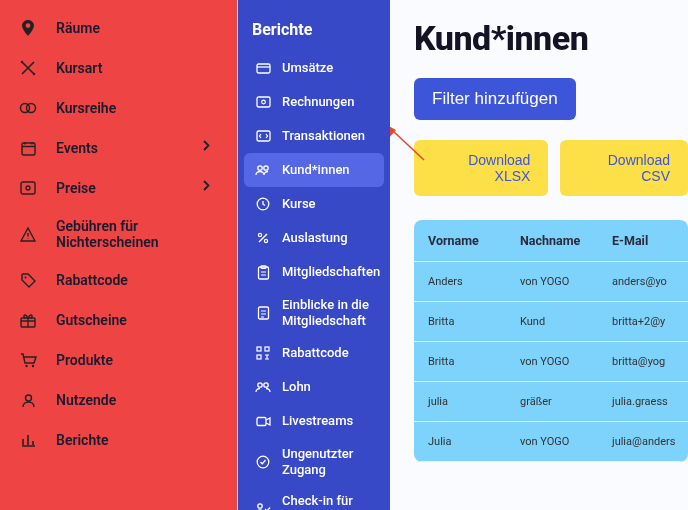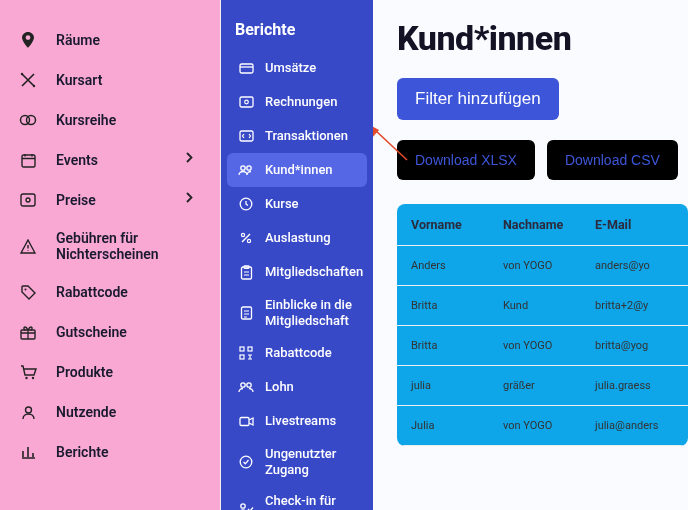--- a/index.html
+++ b/index.html
@@ -1,33 +1,33 @@
 <!DOCTYPE html>
 <html><head>
 <meta charset="utf-8">
 <style>
   * { box-sizing: border-box; margin: 0; padding: 0; }
   body { font-family: -apple-system, BlinkMacSystemFont, "Segoe UI", Roboto, sans-serif; font-size: 14px; color: #1a1a2e; width: 688px; height: 510px; overflow: hidden; display: flex; }
-  .left-nav { width: 221px; background: #f9a8d4; padding: 20px 0; border-right: 1px solid #f0f0f0; }
+  .left-nav { width: 238px; background: #ef4444; padding: 8px 0; border-right: 1px solid #f0f0f0; }
   .ln-item { display: flex; align-items: center; padding: 10px 18px; cursor: pointer; font-weight: 600; font-size: 14px; color: #1a1a2e; }
   .ln-icon { width: 20px; height: 20px; margin-right: 18px; display: flex; align-items: center; justify-content: center; color: #222; flex-shrink: 0; }
   .ln-label { flex: 1; }
   .ln-chevron { width: 16px; height: 16px; color: #222; }
   .reports-nav { width: 152px; background: #3849c8; color: #fff; padding: 12px 0; flex-shrink: 0; }
   .rn-title { font-size: 16px; font-weight: 700; padding: 8px 14px 12px; }
   .rn-item { display: flex; align-items: center; padding: 8px 10px; margin: 0 6px; border-radius: 6px; cursor: pointer; font-size: 13px; font-weight: 500; }
   .rn-item.active { background: #5667e6; }
   .rn-icon { width: 18px; height: 18px; margin-right: 10px; display: flex; align-items: center; justify-content: center; flex-shrink: 0; }
   .rn-label { line-height: 1.2; }
   .main { flex: 1; background: #f9fbff; padding: 18px 0 0 24px; position: relative; overflow: hidden; }
   .page-title { font-size: 34px; font-weight: 800; margin-bottom: 20px; letter-spacing: -0.5px; color: #131325; }
   .filter-btn { background: #3d56d9; color: #fff; border: none; padding: 11px 18px; border-radius: 6px; font-size: 17px; font-weight: 500; cursor: pointer; margin-bottom: 20px; }
   .downloads { display: flex; gap: 12px; margin-bottom: 24px; }
-  .dl-btn { background: #000000; color: #3d56d9; border: none; padding: 12px 18px; border-radius: 6px; font-size: 14px; font-weight: 500; cursor: pointer; }
-  .table { background: #0ea5e9; border-radius: 8px; overflow: hidden; }
+  .dl-btn { background: #fde047; color: #3d56d9; border: none; padding: 12px 18px; border-radius: 6px; font-size: 14px; font-weight: 500; cursor: pointer; text-align: right; }
+  .table { background: #7dd3fc; border-radius: 8px; overflow: hidden; }
   .table-row { display: flex; border-bottom: 1px solid #eceef4; }
   .table-row.head { font-weight: 700; font-size: 12.5px; color: #2b2b3d; }
   .table-row.data { font-size: 11px; color: #333; }
   .cell { padding: 13px 10px 13px 14px; }
   .c1 { width: 92px; }
   .c2 { width: 92px; }
   .c3 { flex: 1; }
   .arrow { position: absolute; left: -8px; top: 124px; pointer-events: none; }
   svg { display: block; }
 </style>

